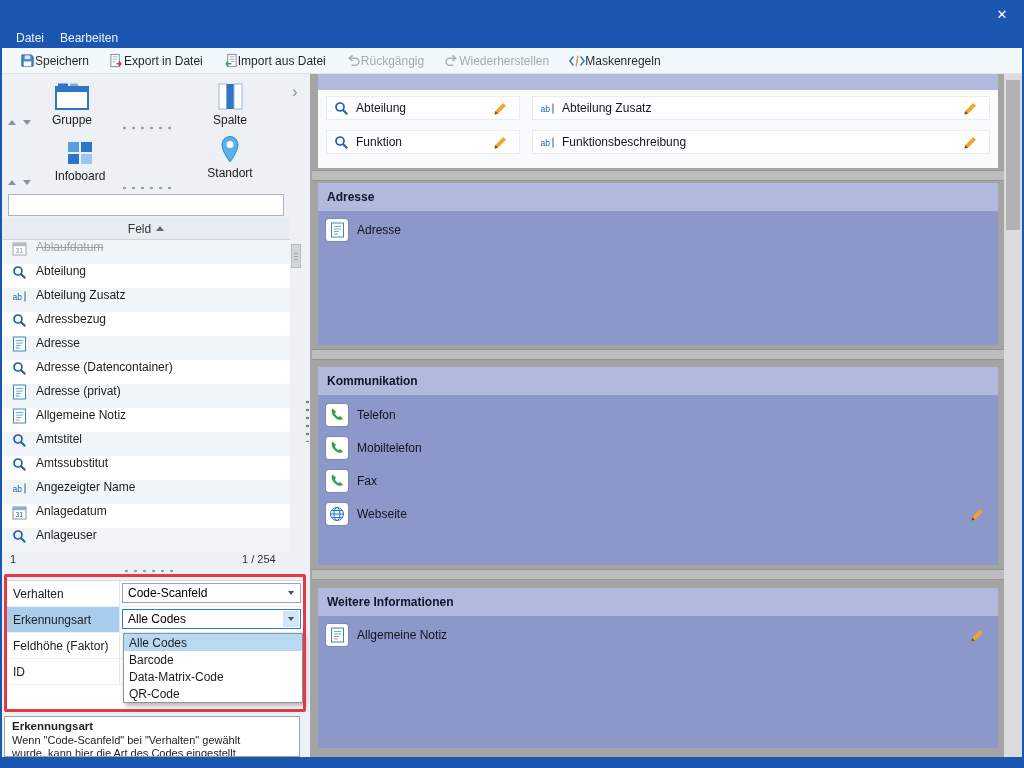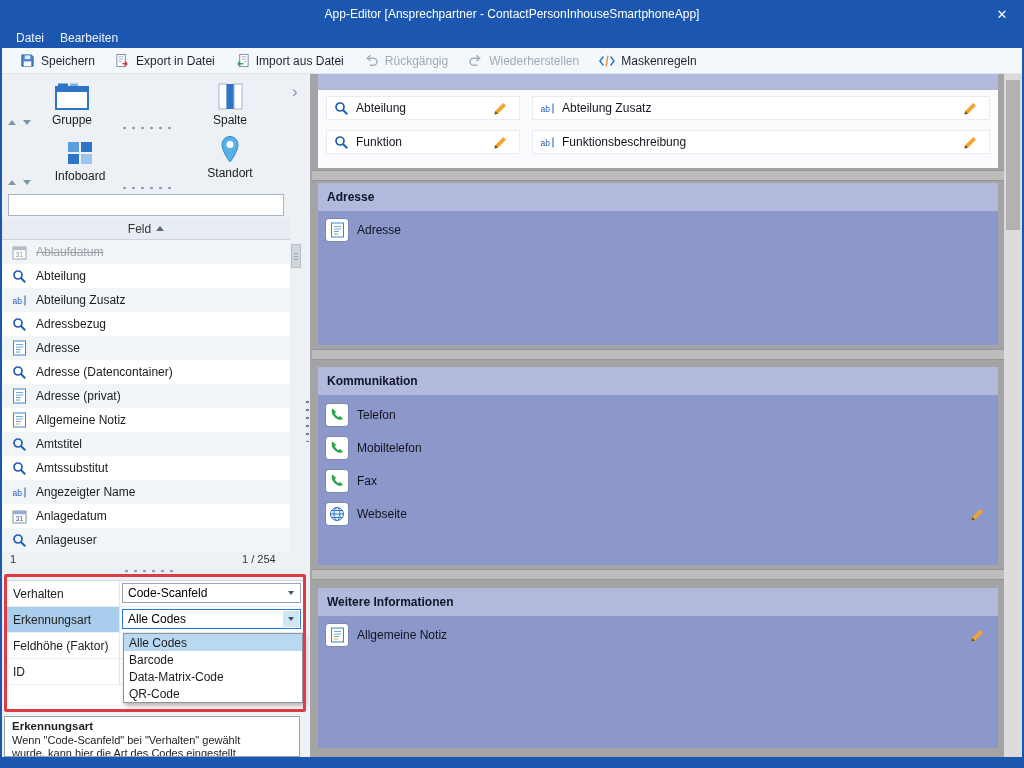--- a/index.html
+++ b/index.html
@@ -16,21 +16,21 @@
              display:flex; align-items:center; padding-left:8px; color:#eef3fb; font-size:12px; }
   .menu-item { padding:0 8px;text-align:right; }
   .win-left  { position:absolute; left:0; top:48px; width:2px; height:720px; background:#1b57b0; }
   .win-right { position:absolute; right:0; top:48px; width:2px; height:720px; background:#1b57b0; }
   .win-bottom{ position:absolute; left:0; top:757px; width:1024px; height:11px; background:#1b57b0; }
 
   
   .toolbar { position:absolute; left:2px; top:48px; width:1020px; height:26px; background:#f3f8fc;
              border-bottom:1px solid #dde4ea; display:flex; align-items:center; padding:0 8px;
              font-size:12px; color:#1d242b; }
-  .tbtn { display:flex; align-items:center; gap:6px; padding:3px 10px; white-space:nowrap; cursor:pointer; }
+  .tbtn { display:flex; align-items:center; padding:3px 10px; white-space:nowrap; cursor:pointer; }
   .tbtn.disabled { color:#a2abb3; cursor:default; }
   .tico { display:flex; align-items:center; }
 
   
   .left-bg { position:absolute; left:2px; top:74px; width:308px; height:683px; background:#edf1f6; }
   .pal-item { position:absolute; width:88px; text-align:center; font-size:12px; color:#1c1c1c; cursor:pointer; }
   .pal-ico { height:30px; display:flex; align-items:flex-end; justify-content:center; margin-bottom:3px; }
   .pal-arrows { position:absolute; display:flex; gap:7px; align-items:center; cursor:pointer; }
   .chev-up { width:0; height:0; border-left:4px solid transparent; border-right:4px solid transparent;
              border-bottom:5px solid #7f95a8; display:inline-block; }
@@ -43,21 +43,21 @@
   .search-box { position:absolute; left:8px; top:194px; width:276px; height:22px; background:#fff;
                 border:1px solid #a9b6c1; font-size:12px; padding:0 5px; font-family:"Liberation Sans",sans-serif; }
   .list-header { position:absolute; left:2px; top:218px; width:288px; height:22px; background:#e8edf3;
                  border-bottom:1px solid #ccd5dd; display:flex; align-items:center; justify-content:center;
                  gap:5px; font-size:12px; color:#333; cursor:pointer; }
   .sort-asc { width:0; height:0; border-left:4px solid transparent; border-right:4px solid transparent;
               border-bottom:5px solid #5a6a78; display:inline-block; }
 
   .field-list { position:absolute; left:2px; top:240px; width:288px; height:312px; background:#fff;
                 font-size:12px; overflow:hidden; }
-  .frow { height:24px; display:flex; align-items:center; padding-left:9px; gap:9px; color:#1c1c1c; cursor:pointer; }
+  .frow { height:24px; display:flex; align-items:flex-start; padding-left:9px; gap:9px; color:#1c1c1c; cursor:pointer; }
   .frow:nth-child(odd) { background:#f2f5f8; }
   .frow.disabled { color:#9aa1a8; }
   .frow.disabled .flabel { text-decoration:line-through; }
   .fico { width:16px; height:16px; display:flex; align-items:center; justify-content:center; }
 
   .list-scrollbar { position:absolute; left:290px; top:240px; width:12px; height:312px; background:#edf1f6; }
   .list-thumb { position:absolute; left:1px; top:4px; width:10px; height:24px; background:#cfd6dc;
                 border:1px solid #b4bec7;
                 background-image:repeating-linear-gradient(to bottom, transparent 0 3px, #9fazb4 3px 4px); }
   .list-thumb::after { content:""; position:absolute; left:2px; right:2px; top:8px; height:7px;
@@ -122,21 +122,20 @@
 
   .canvas-scrollbar { position:absolute; left:1004px; top:74px; width:18px; height:683px; background:#dcdcdc; }
   .canvas-thumb { position:absolute; left:2px; top:6px; width:14px; height:150px; background:#b2b2b2; }
 </style>
 </head>
 <body>
 
 <div class="screen">
 
   <div class="titlebar">
-    <span>App-Editor [Ansprechpartner - ContactPersonInhouseSmartphoneApp]</span>
     <span class="close-btn">✕</span>
   </div>
 
   <div class="menubar">
     <span class="menu-item">Datei</span>
     <span class="menu-item">Bearbeiten</span>
   </div>
 
   <div class="toolbar">
     <div class="tbtn">

